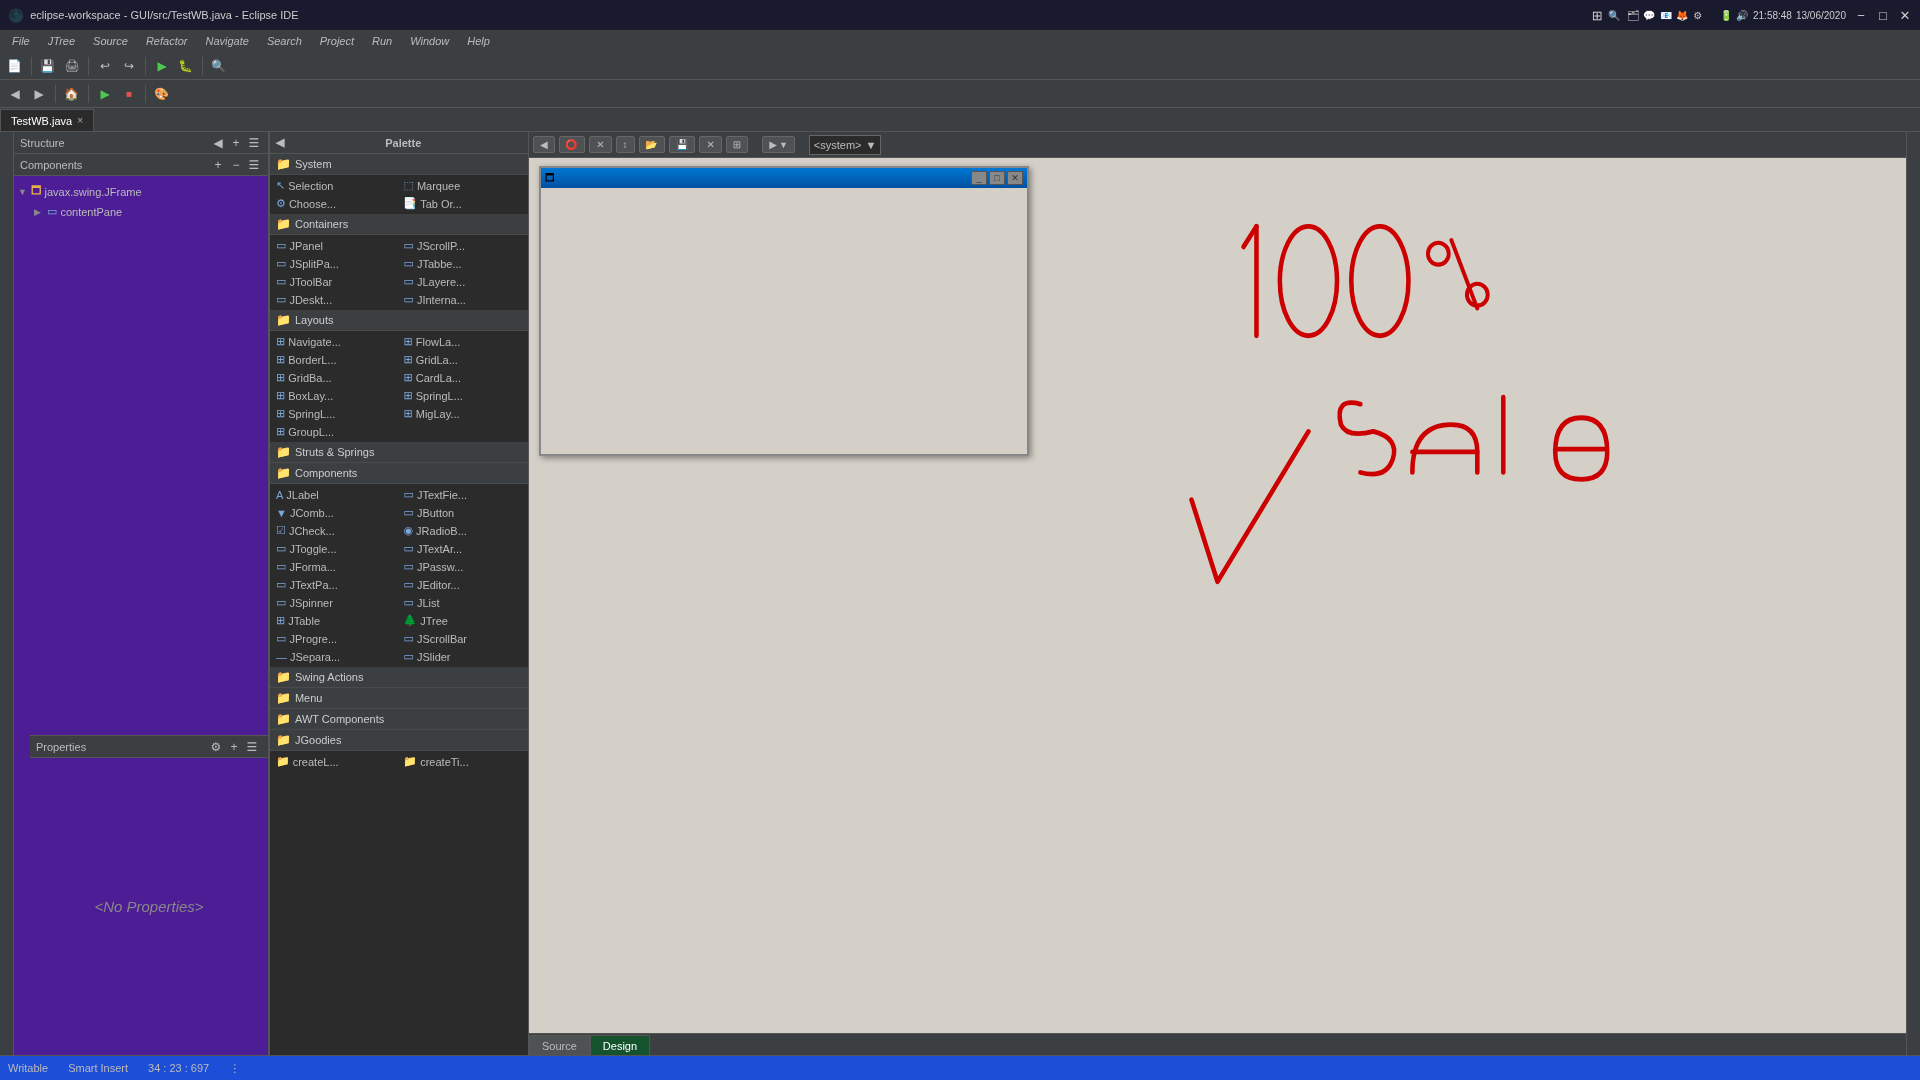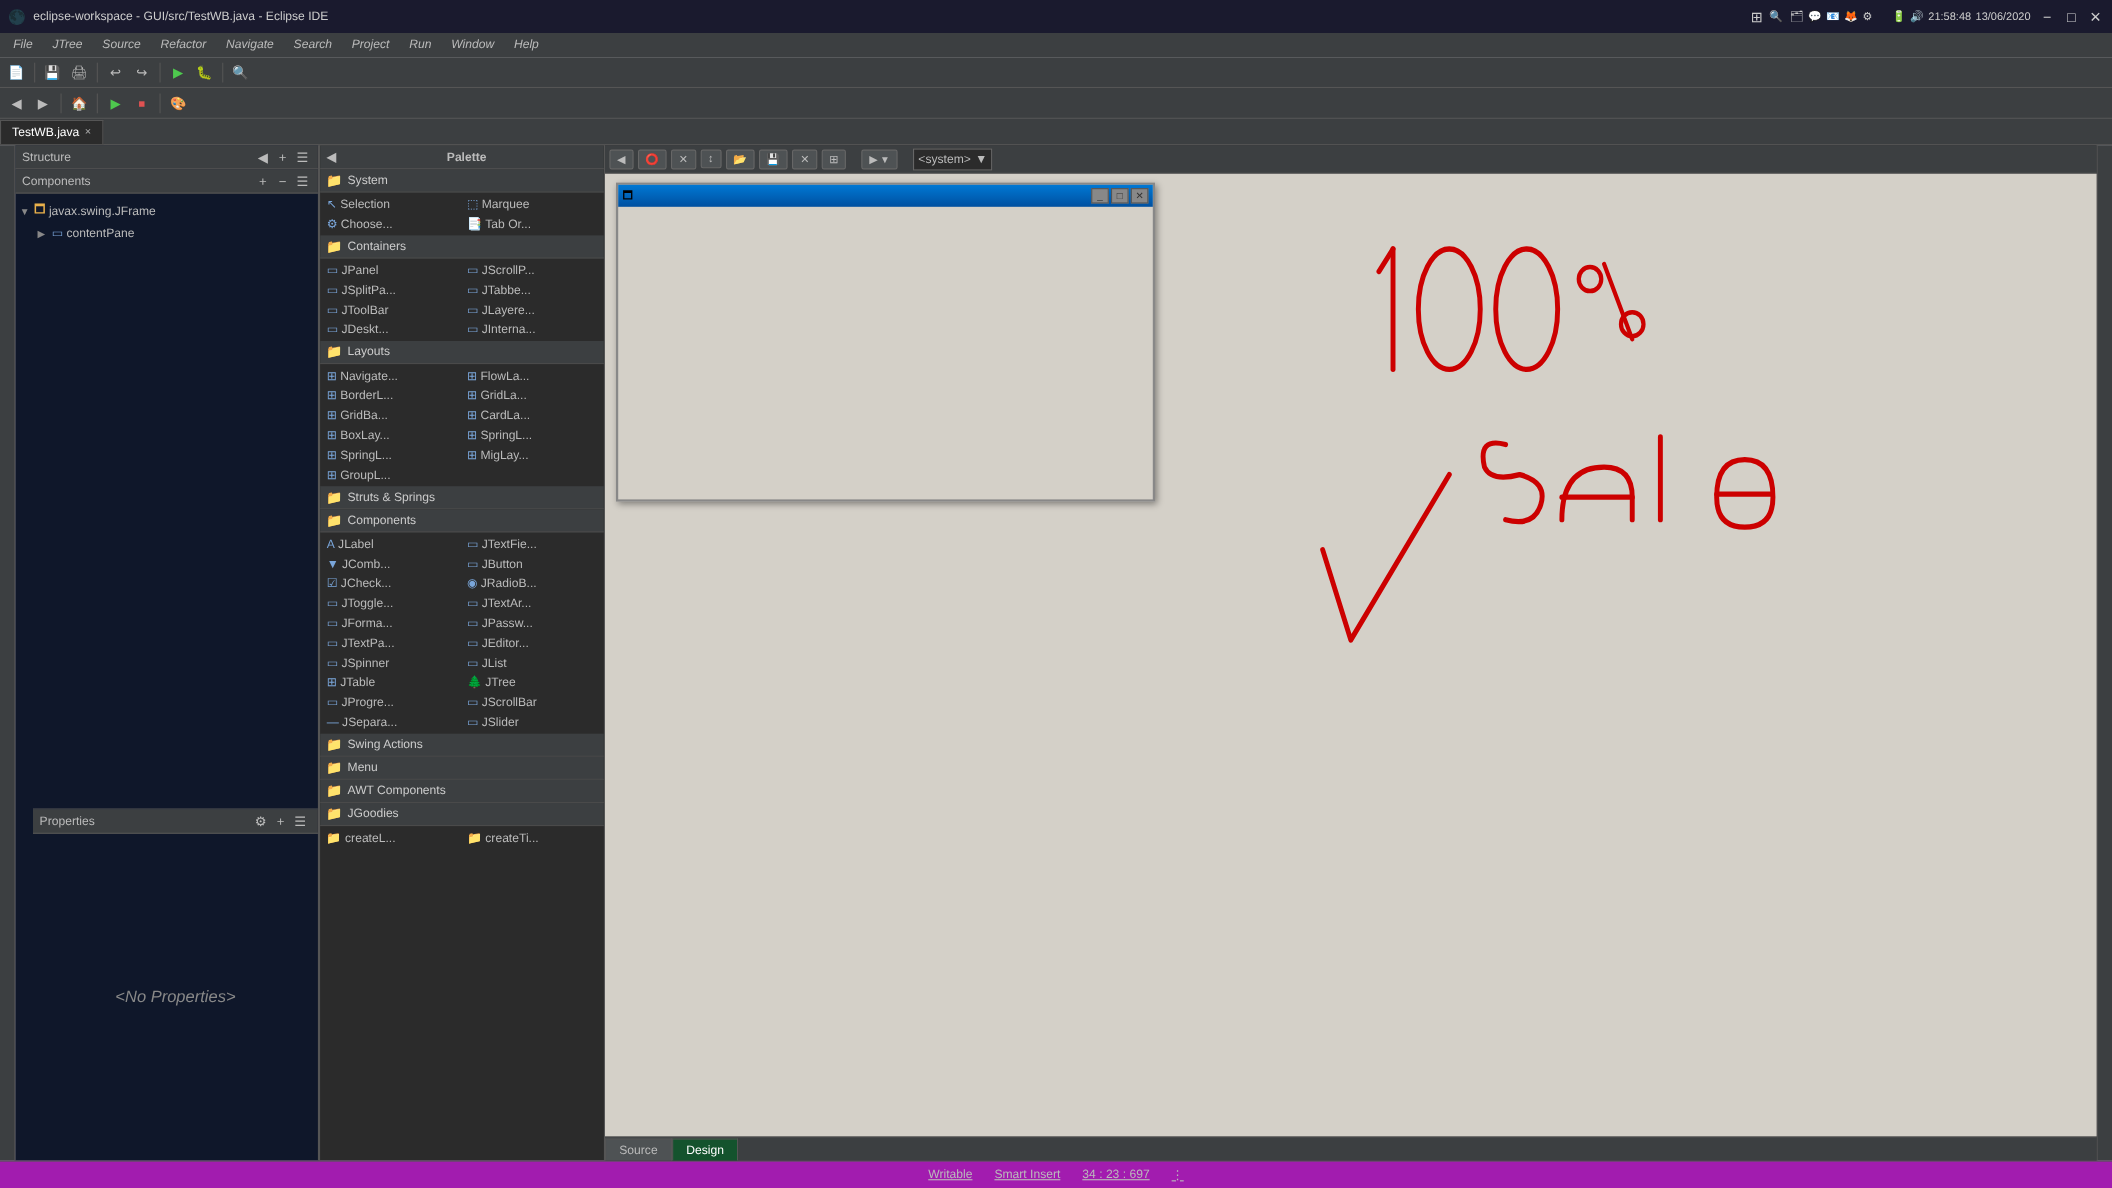--- a/index.html
+++ b/index.html
@@ -97,22 +97,22 @@
     .tab-close { font-size: 10px; color: #aaa; cursor: pointer; }
 
     
     .main-layout {
       display: flex;
       height: calc(1080px - 30px - 22px - 28px - 28px - 24px - 25px);
     }
 
     
     .left-sidebar {
-      width: 276px;
-      background: #0f172a;
+      width: 255px;
+      background: #4c1d95;
       border-right: 1px solid #555;
       display: flex;
       flex-direction: column;
       flex-shrink: 0;
     }
     .panel-header {
       height: 22px;
       background: #3c3f41;
       display: flex;
       align-items: center;
@@ -274,29 +274,28 @@
     .right-sidebar {
       width: 14px;
       background: #3c3f41;
       border-left: 1px solid #555;
       flex-shrink: 0;
     }
 
     
     .status-bar {
       height: 25px;
-      background: #a21caf;
-      display: flex;
-      align-items: center;
-      justify-content: center;
+      background: #1d4ed8;
+      display: flex;
+      align-items: center;
+      justify-content: flex-start;
       padding: 0 8px;
       font-size: 11px;
       color: #bbb;
       border-top: 1px solid #555;
-      text-decoration: underline;
     }
     .status-right { display: flex; gap: 20px; }
 
     
     .source-design-tabs {
       height: 22px;
       background: #3c3f41;
       display: flex;
       align-items: flex-end;
       border-top: 1px solid #555;

